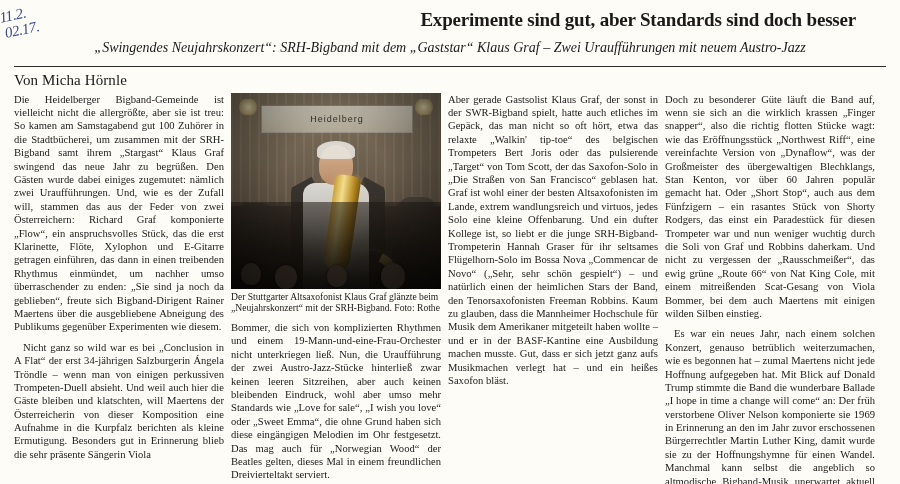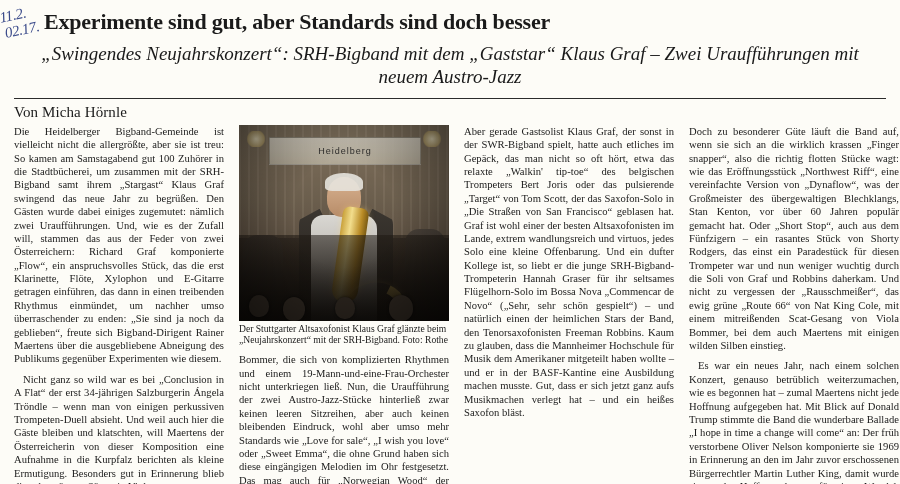--- a/index.html
+++ b/index.html
@@ -35,52 +35,52 @@
     line-height: 1.05;
     transform: rotate(-12deg);
     font-style: italic;
     letter-spacing: -0.5px;
     pointer-events: none;
   }
   .scribble .l1 { display:block; }
   .scribble .l2 { display:block; margin-left: 2px; }
 
   .headline {
-    text-align: left;
+    text-align: right;
     font-family: "Liberation Serif", serif;
     font-weight: bold;
-    font-size: 22px;
+    font-size: 19px;
     letter-spacing: -0.2px;
     margin: 4px 0 0 0;
     padding: 0 30px;
     line-height: 1.1;
   }
   .subhead {
     text-align: center;
     font-family: "Liberation Serif", serif;
-    font-size: 19px;
+    font-size: 14px;
     font-style: italic;
     margin: 9px 0 0 0;
     padding: 0 12px;
     line-height: 1.2;
   }
   .rule {
     border: 0;
     border-top: 1px solid #2b2b2b;
     margin: 9px 0 0 0;
   }
   .byline {
     font-size: 15px;
     font-family: "Liberation Serif", serif;
     margin: 5px 0 4px 0;
     letter-spacing: 0.1px;
   }
   .columns {
     display: flex;
-    gap: 15px;
+    gap: 7px;
     margin-top: 2px;
     height: 362px;
   }
   .col {
     width: 210px;
     flex: 0 0 210px;
     font-size: 10.6px;
     line-height: 1.265;
     text-align: justify;
     font-family: "Liberation Serif", serif;

